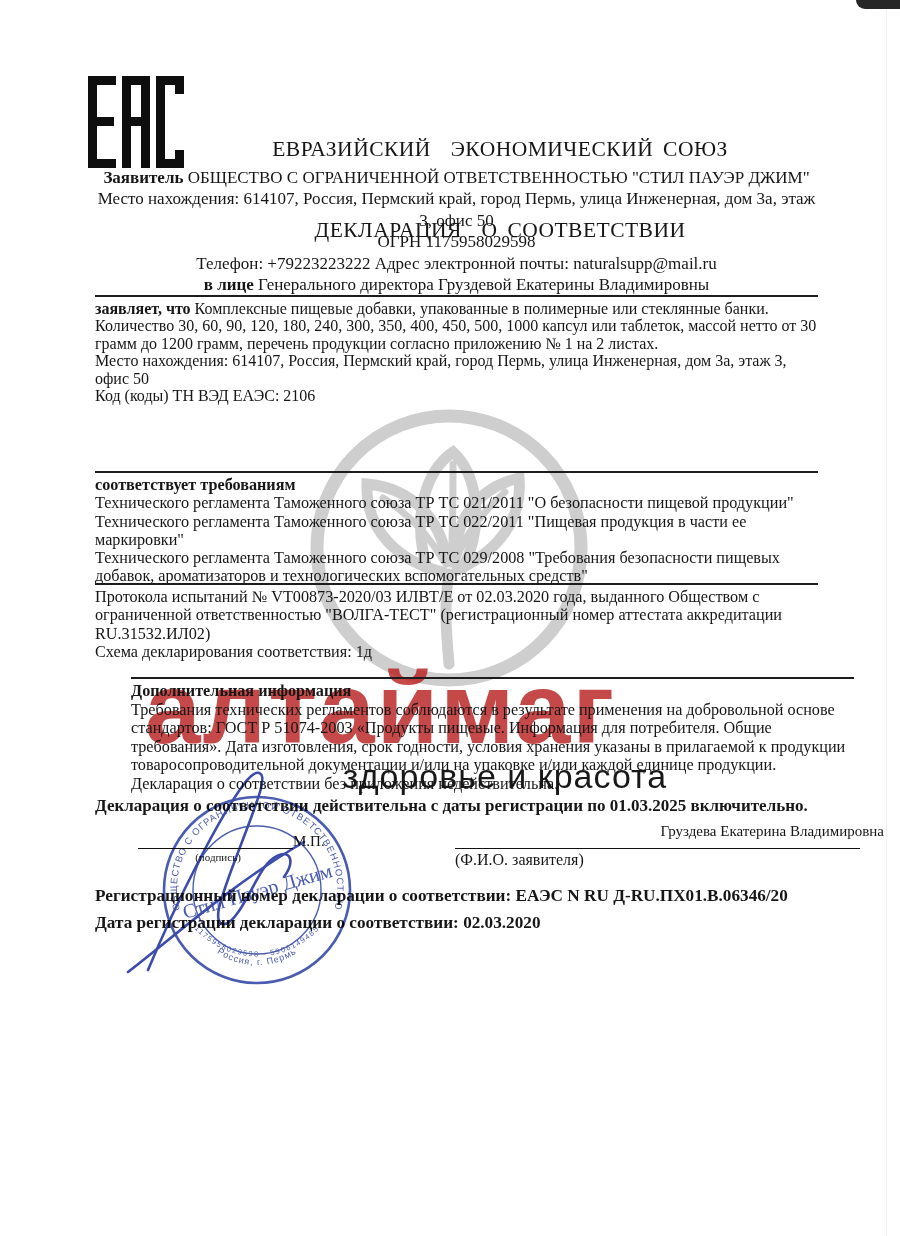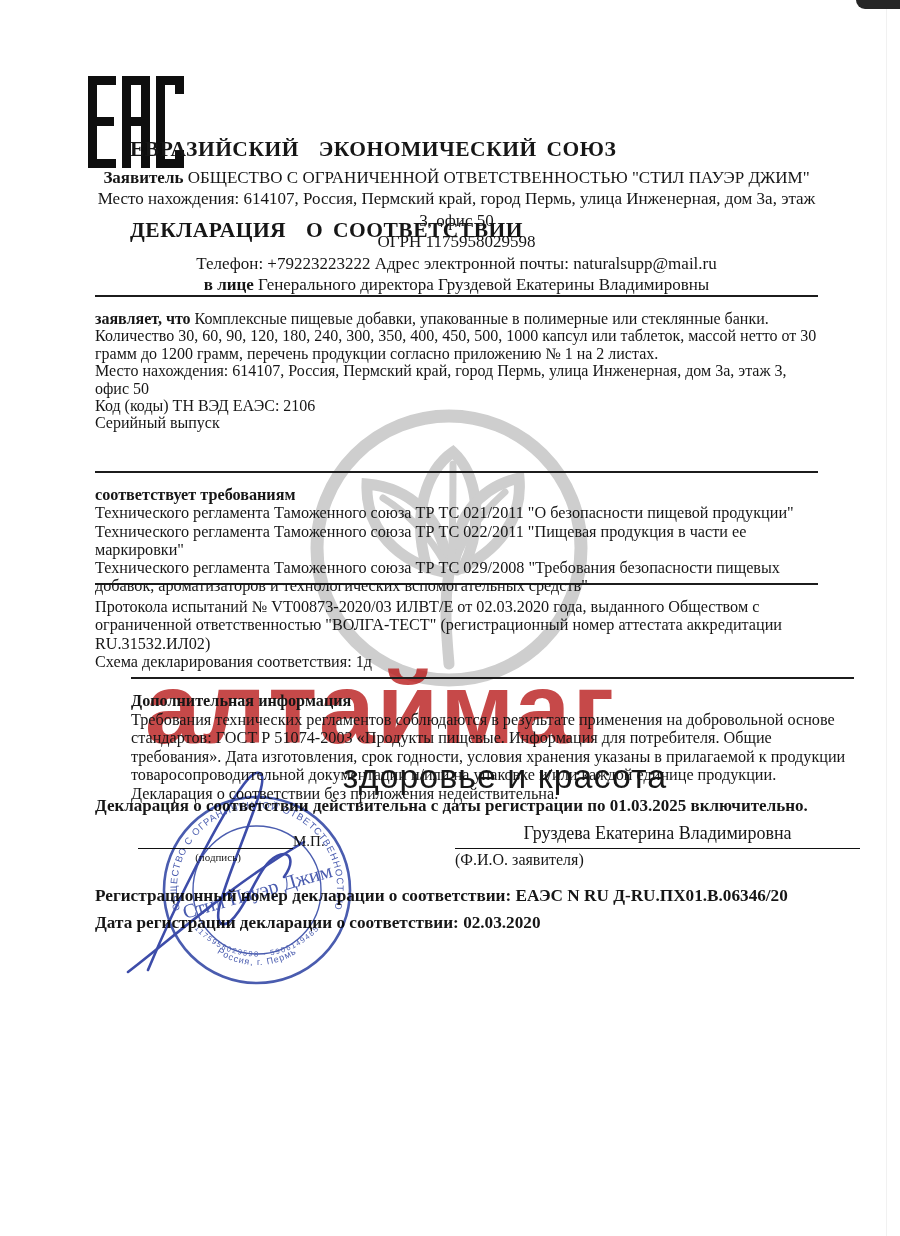--- a/index.html
+++ b/index.html
@@ -3,37 +3,37 @@
 <meta charset="utf-8">
 <style>
   html,body{margin:0;padding:0;background:#ffffff;}
   #page{
     position:relative;width:900px;height:1236px;background:#ffffff;
     font-family:"Liberation Serif",serif;color:#161616;overflow:hidden;
   }
   .abs{position:absolute;}
   
   .eac-logo{position:absolute;left:88px;top:76px;width:98px;height:92px;}
-  .title-block{position:absolute;left:130px;top:82px;width:740px;text-align:left;
-    font-weight:bold;font-size:21.5px;line-height:27px;letter-spacing:.5px;word-spacing:4px;white-space:pre-wrap;}
+  .title-block{position:absolute;left:130px;top:82px;width:740px;text-align:center;
+    font-weight:normal;font-size:21.5px;line-height:27px;letter-spacing:.5px;word-spacing:4px;white-space:pre-wrap;}
   
   .sec{position:absolute;left:95px;width:723px;}
   .secA{top:167px;font-size:17px;line-height:21.4px;text-align:center;}
-  .rule{border-top:2px solid #1c1c1c;padding-top:13px;}
+  .rule{border-top:2px solid #1c1c1c;padding-top:3px;}
   .secB{top:295px;font-size:16px;line-height:17.4px;}
   .secC{top:471px;font-size:16.2px;line-height:18.3px;}
   .secD{top:583px;font-size:16.2px;line-height:18.3px;}
   .secE{top:677px;font-size:16.2px;line-height:18.6px;margin-left:36px;}
   .bold{font-weight:bold;}
   .validity{position:absolute;left:95px;top:796px;width:723px;font-size:17px;font-weight:bold;}
   
   .sig-line-left{position:absolute;left:138px;top:848px;width:155px;border-top:1.6px solid #111;}
   .sig-caption-left{position:absolute;left:158px;top:851px;width:120px;text-align:center;font-size:11px;}
   .mp{position:absolute;left:293px;top:833px;font-size:15px;}
-  .fio-name{position:absolute;left:455px;top:823px;width:405px;text-align:center;font-size:18px;}
+  .fio-name{position:absolute;left:479px;top:823px;width:405px;text-align:right;font-size:15px;}
   .sig-line-right{position:absolute;left:455px;top:848px;width:405px;border-top:1.6px solid #111;}
   .fio-caption{position:absolute;left:455px;top:851px;width:405px;text-align:left;font-size:16px;}
   .reg1{position:absolute;left:95px;top:886px;width:760px;font-size:17.2px;font-weight:bold;}
   .reg2{position:absolute;left:95px;top:913px;width:760px;font-size:17.2px;font-weight:bold;}
   
   .wm{position:absolute;z-index:0;}
   .wm-leaf{left:303px;top:402px;width:292px;height:292px;opacity:.8;}
   .wm-brand{left:145px;top:652px;width:740px;text-align:left;
     font-family:Liberation Sans, sans-serif;font-weight:bold;font-size:100px;line-height:112px;
     color:#b91c1c;opacity:.8;letter-spacing:2px;}
@@ -96,21 +96,20 @@
       <div>Место нахождения: 614107, Россия,  Пермский край, город Пермь, улица Инженерная, дом 3а, этаж 3, офис 50</div>
       <div>ОГРН 1175958029598</div>
       <div>Телефон: +79223223222 Адрес электронной почты: naturalsupp@mail.ru</div>
       <div><b class="bold">в лице</b> <span>Генерального директора Груздевой Екатерины Владимировны</span></div>
     </div>
 
     <div class="sec secB rule">
       <div><b class="bold">заявляет, что</b> <span>Комплексные пищевые добавки, упакованные в полимерные или стеклянные банки. Количество 30, 60, 90, 120, 180, 240, 300, 350, 400, 450, 500, 1000 капсул или таблеток, массой нетто от 30 грамм до 1200 грамм, перечень продукции согласно приложению № 1 на 2 листах.</span></div>
       <div>Место нахождения: 614107, Россия,  Пермский край, город Пермь, улица Инженерная, дом 3а, этаж 3, офис 50</div>
       <div>Код (коды) ТН ВЭД ЕАЭС: 2106</div>
-      <div>Серийный выпуск</div>
     </div>
 
     <div class="sec secC rule">
       <div class="bold">соответствует требованиям</div>
       <div>Технического регламента Таможенного союза ТР ТС 021/2011 "О безопасности пищевой продукции"</div>
       <div>Технического регламента Таможенного союза ТР ТС 022/2011 "Пищевая продукция в части ее маркировки"</div>
       <div>Технического регламента Таможенного союза ТР ТС 029/2008 "Требования безопасности пищевых добавок, ароматизаторов и технологических вспомогательных средств"</div>
     </div>
 
     <div class="sec secD rule">

